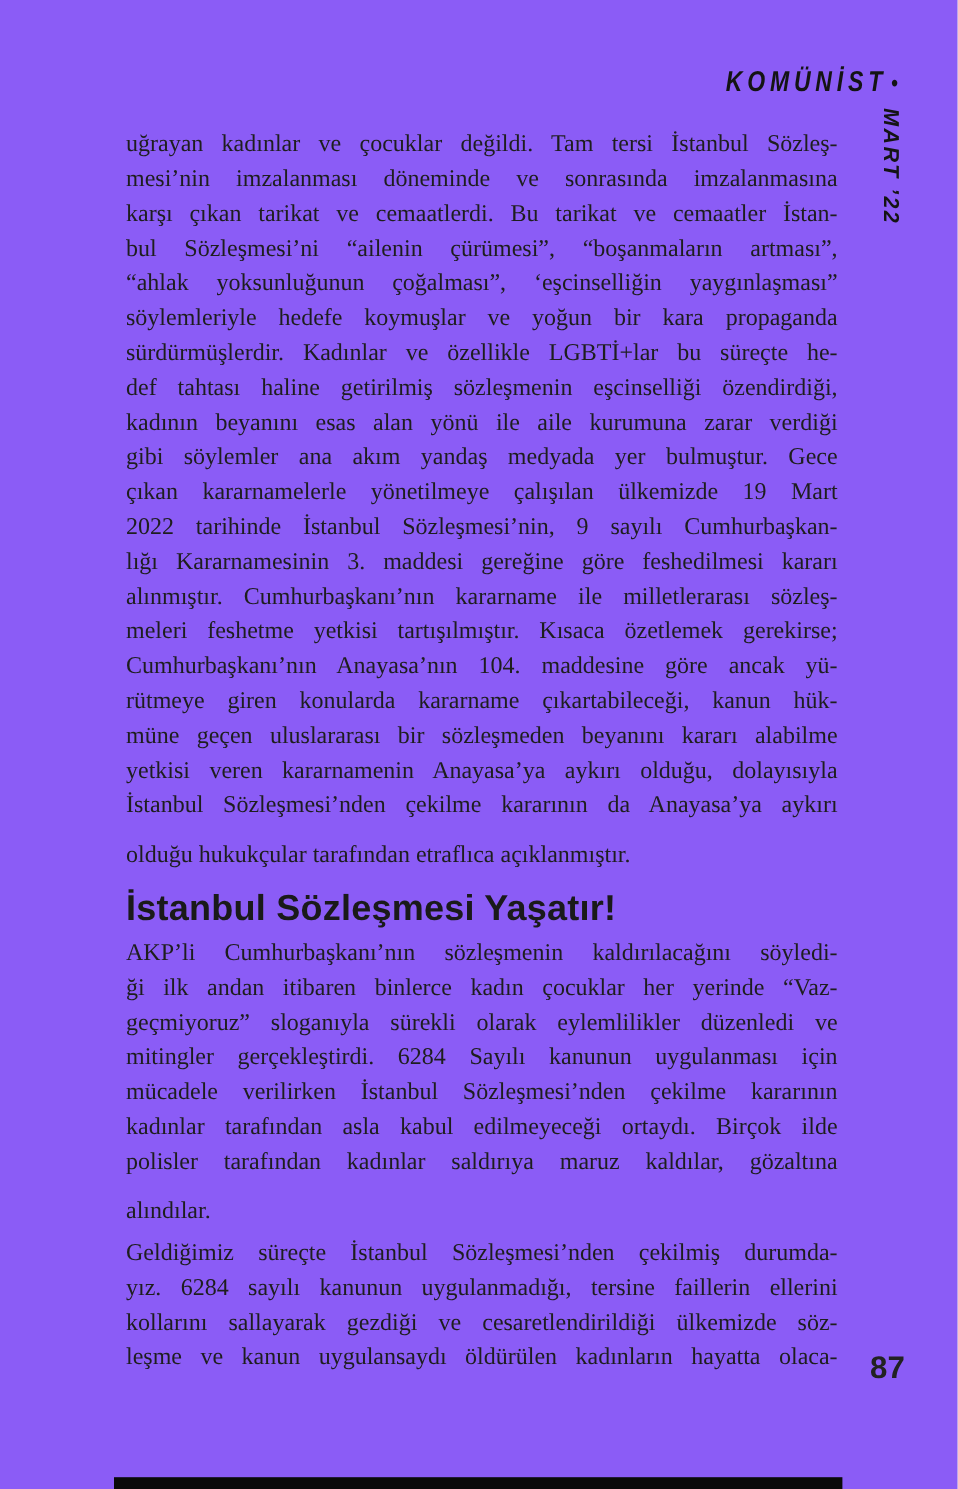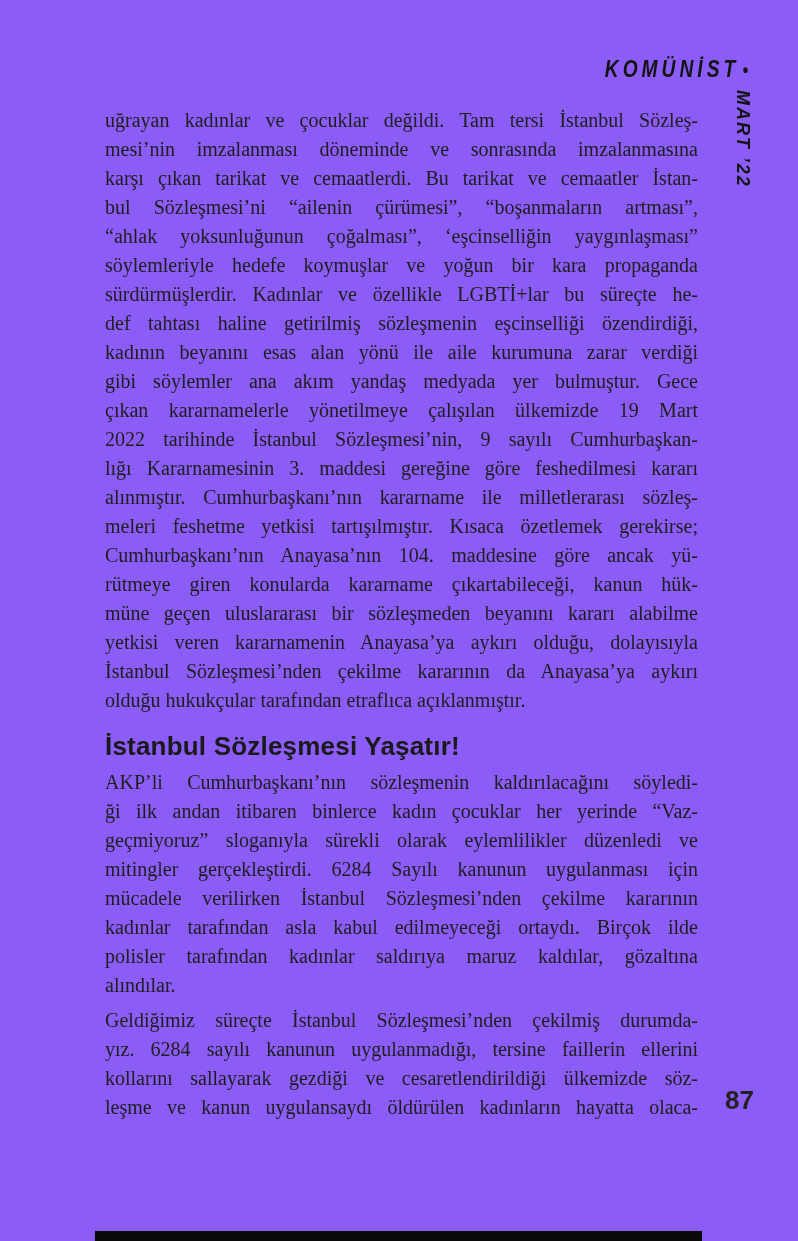--- a/index.html
+++ b/index.html
@@ -53,36 +53,36 @@
     color: #1e1e1e;
     font-size: 20px;
     line-height: 29px;
   }
   .para { margin: 0; }
   .para .line {
     text-align: justify;
     text-align-last: justify;
     white-space: normal;
   }
-  .para .line.last { text-align-last: left; }
+  .para .line.last { text-align-last: left; margin-top: 12px; }
 
   .section-heading {
     font-family: "Liberation Sans", sans-serif;
     font-weight: 700;
-    font-size: 26px;
+    font-size: 30px;
     line-height: 30px;
     color: #1a1a1a;
     margin: 16px 0 7px 0;
     letter-spacing: 0.2px;
   }
   .para + .para { margin-top: 6px; }
 
   .page-number {
     position: absolute;
-    top: 1085px;
+    top: 1124px;
     right: 44px;
     font-family: "Liberation Sans", sans-serif;
     font-weight: 700;
     font-size: 26px;
     color: #222222;
   }
 
   
   .bottom-bar {
     position: absolute;

